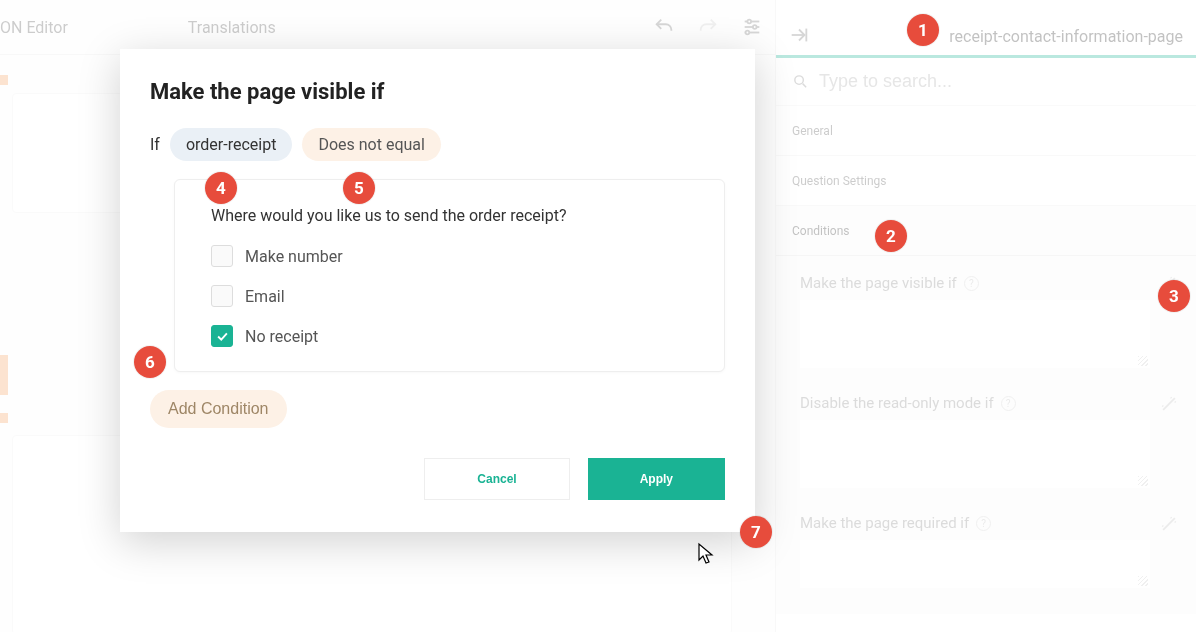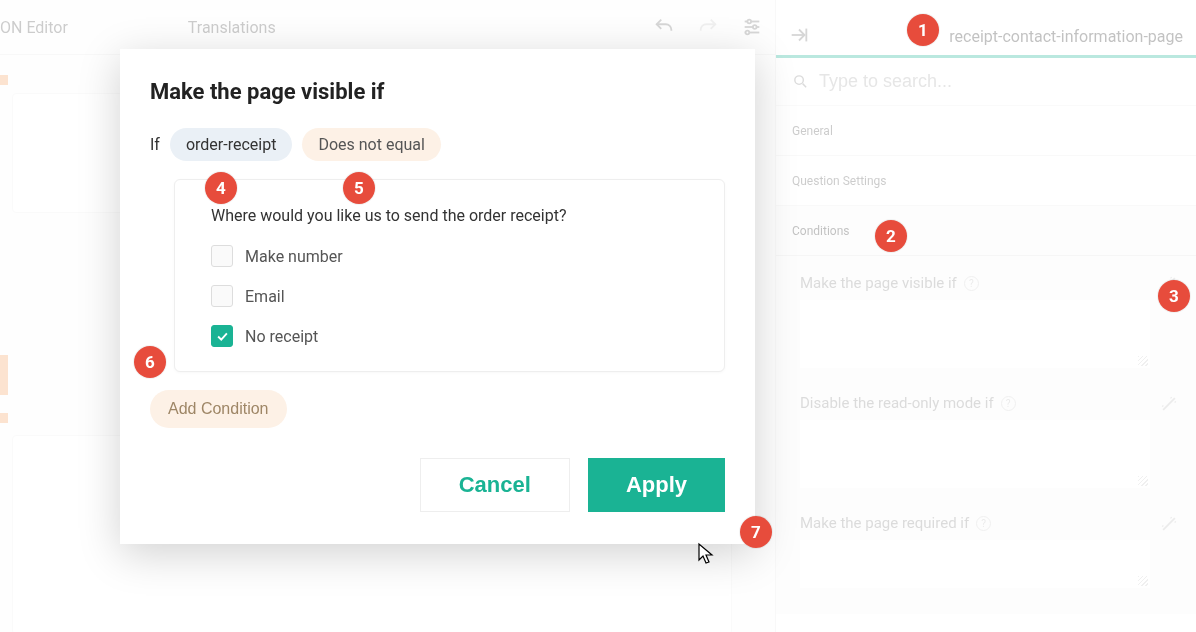--- a/index.html
+++ b/index.html
@@ -129,21 +129,21 @@
 .cb { width:22px; height:22px; border:1px solid #ddd; border-radius:3px; background:#fafafa; flex-shrink:0; display:flex; align-items:center; justify-content:center; }
 .cb.checked { background:#1ab394; border-color:#1ab394; }
 .cb.checked svg { color:#fff; }
 
 .add-cond-btn {
   display:inline-block; background:#fdf1e6; color:#9e8666; font-size:16px;
   padding:10px 18px; border-radius:22px; border:none; cursor:pointer;
 }
 
 .modal-actions { display:flex; justify-content:flex-end; gap:18px; margin-top:30px; }
-.btn { padding:13px 38px; font-size:22px; border:none; cursor:pointer; }
+.btn { padding:13px 52px; font-size:12px; border:none; cursor:pointer; }
 .btn.cancel { background:#fff; color:#1ab394; font-weight:600; border:1px solid #eee; }
 .btn.apply { background:#1ab394; color:#fff; font-weight:600; }
 
 
 .anno {
   position:absolute; width:32px; height:32px; border-radius:50%; background:#e74c3c;
   color:#fff; font-weight:700; font-size:17px; display:flex; align-items:center; justify-content:center;
   box-shadow: 0 0 0 1px rgba(0,0,0,0.05);
   z-index: 50;
 }

